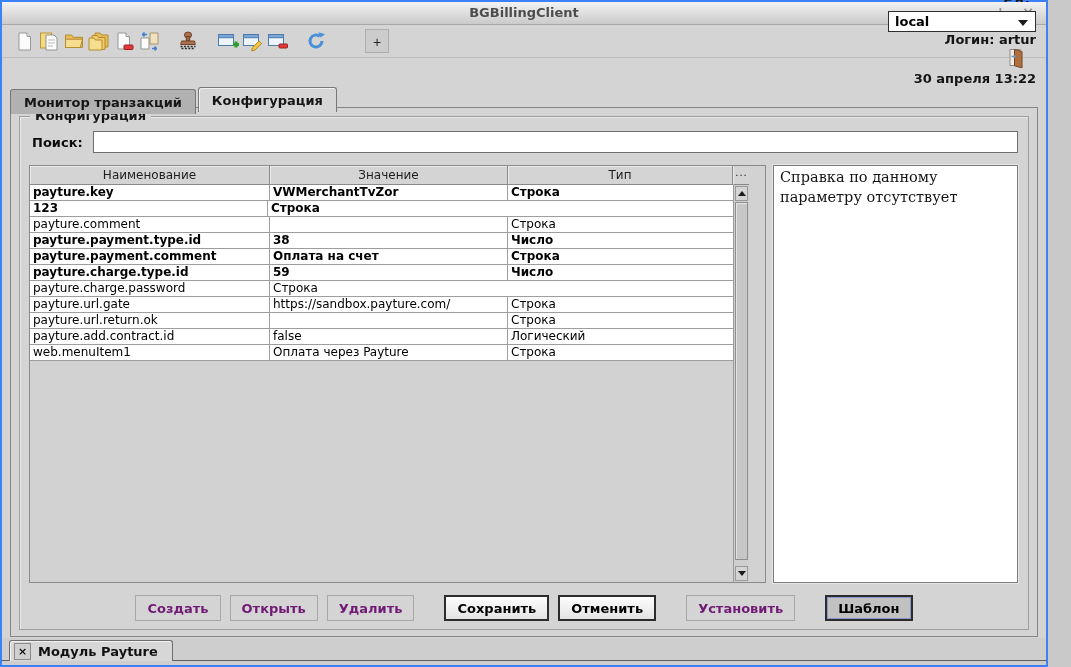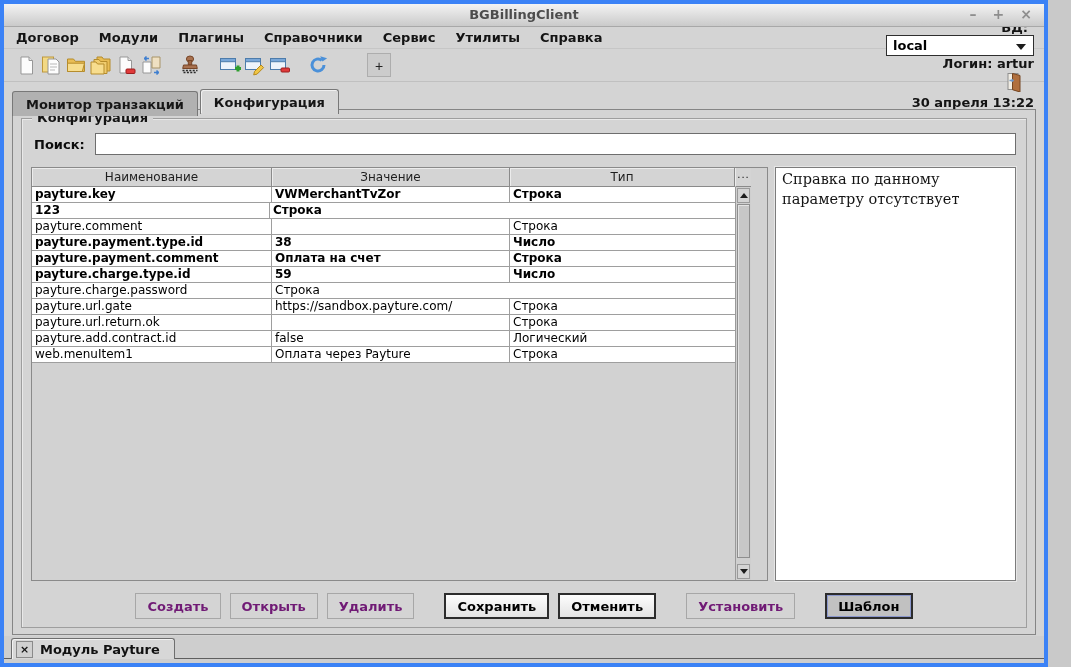--- a/index.html
+++ b/index.html
@@ -5,21 +5,21 @@
   * { box-sizing: border-box; }
   html,body { margin:0; padding:0; }
   body {
     width:1071px; height:667px;
     font-family:"DejaVu Sans", sans-serif;
     background:#c9c9c9;
     overflow:hidden;
   }
   .window {
     position:relative; width:1048px; height:667px;
-    border:4px solid #3b82f6; background:#d4d4d4;
+    border:2px solid #3b82f6; background:#d4d4d4;
   }
 
   
   .titlebar {
     position:relative; height:23px;
     background:linear-gradient(#f3f3f3,#cacaca);
     border-bottom:1px solid #a8a8a8;
   }
   .titlebar .title {
     position:absolute; left:0; right:0; top:3px;
@@ -250,29 +250,20 @@
 
   <div class="titlebar">
     <div class="title">BGBillingClient</div>
     <div class="win-controls">
       <span>–</span>
       <span>+</span>
       <span>×</span>
     </div>
   </div>
 
-  <div class="menubar">
-    <span class="menu-item">Договор</span>
-    <span class="menu-item">Модули</span>
-    <span class="menu-item">Плагины</span>
-    <span class="menu-item">Справочники</span>
-    <span class="menu-item">Сервис</span>
-    <span class="menu-item">Утилиты</span>
-    <span class="menu-item">Справка</span>
-  </div>
 
   <div class="toolbar">
     <span class="tool-icon">
       <svg width="21" height="21" viewBox="0 0 21 21">
           <path d="M5 2h8l3.5 3.5V19H5z" fill="#fcfcfc" stroke="#979797"></path>
           <path d="M13 2v3.5h3.5" fill="#e6e6e6" stroke="#979797"></path>
         </svg>
     </span>
     <span class="tool-icon">
       <svg width="22" height="22" viewBox="0 0 22 22">

